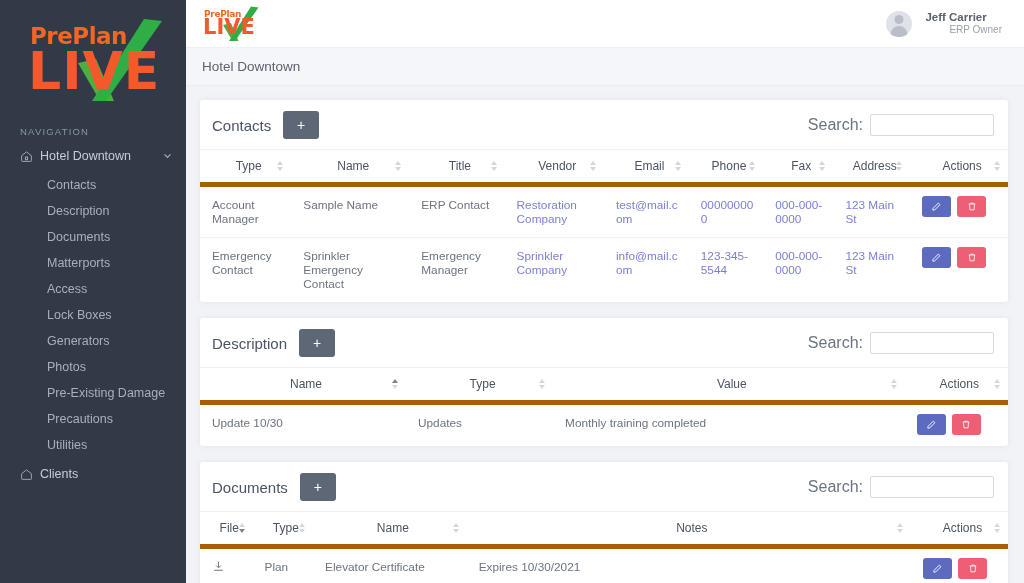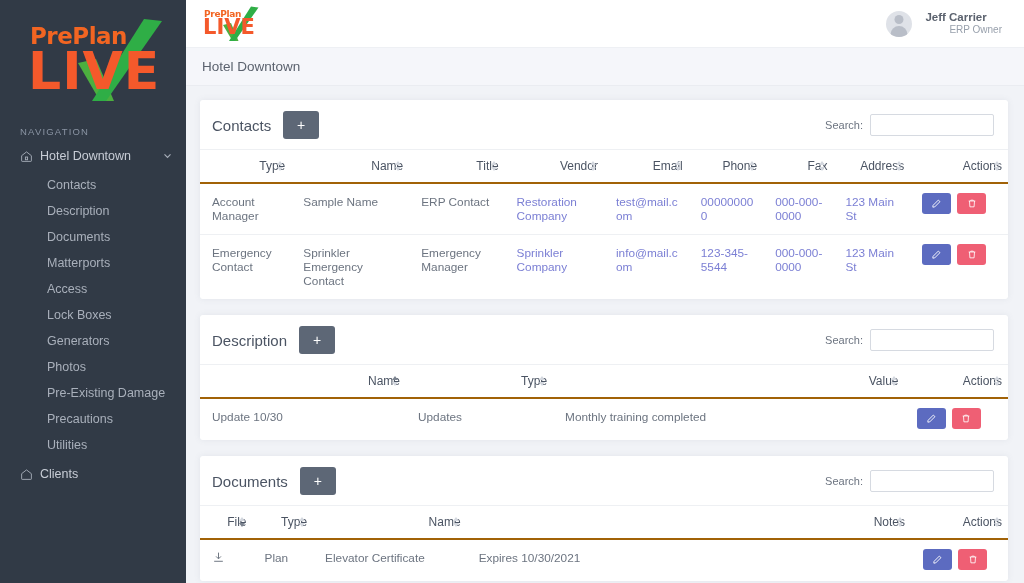--- a/index.html
+++ b/index.html
@@ -141,36 +141,36 @@
   }
   .card-head-left { display: flex; align-items: center; gap: 12px; }
   .card-title { font-size: 15px; color: #4b5463; }
   .add-btn {
     width: 36px; height: 28px; border-radius: 3px;
     background: #5d6776; color: #fff; border: none;
     font-size: 14px; line-height: 1; cursor: pointer;
     display: flex; align-items: center; justify-content: center;
   }
   .search-wrap { display: flex; align-items: center; gap: 7px; }
-  .search-label { font-size: 11px; color: #6c7480; }
+  .search-label { font-size: 16px; color: #6c7480; }
   .search-input {
     width: 124px; height: 22px;
     border: 1px solid #d6dae1; border-radius: 2px;
     background: #fff; outline: none;
     font-family: "Liberation Sans", sans-serif; font-size: 11px;
     padding: 0 5px; color: #4b5463;
   }
 
   table { width: 100%; border-collapse: collapse; table-layout: fixed; }
   thead tr { border-top: 1px solid #eef0f3; }
   th {
-    text-align: right; font-size: 12px; font-weight: normal;
+    text-align: center; font-size: 12px; font-weight: normal;
     color: #4b5463; padding: 9px 6px 9px 12px;
     position: relative; vertical-align: middle;
-    border-bottom: 2px solid #a16207;
+    border-bottom: 5px solid #a16207;
     cursor: pointer;
   }
   th .sorter {
     position: absolute; right: 8px; top: 50%;
     transform: translateY(-50%);
     display: flex; flex-direction: column; gap: 2px;
     line-height: 0;
   }
   th .sorter i {
     display: block; width: 0; height: 0;

